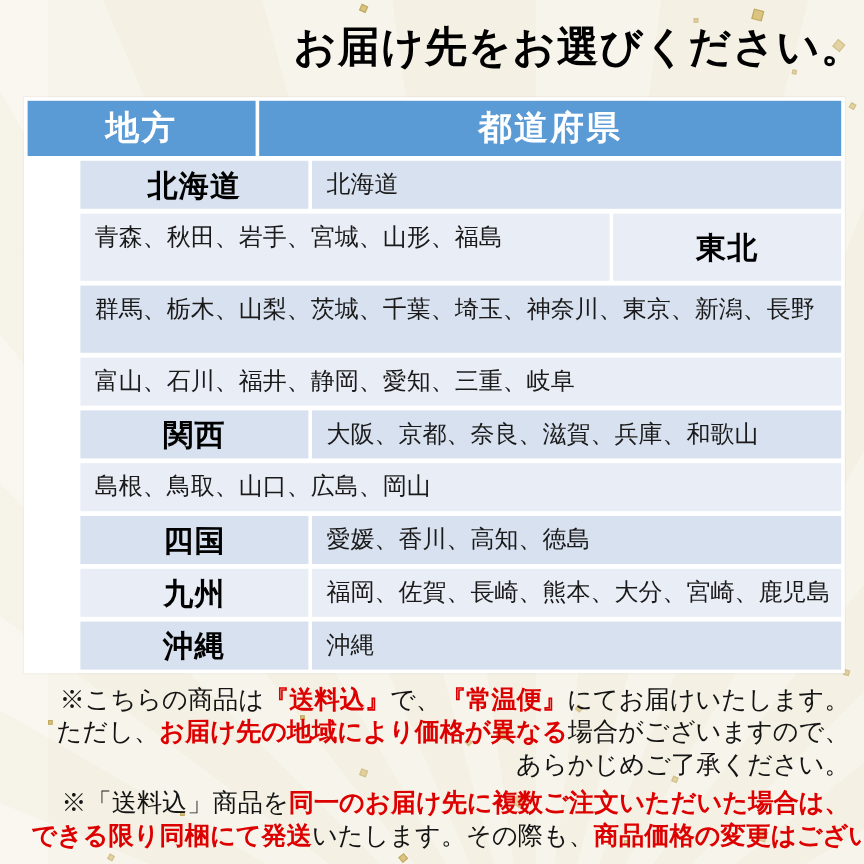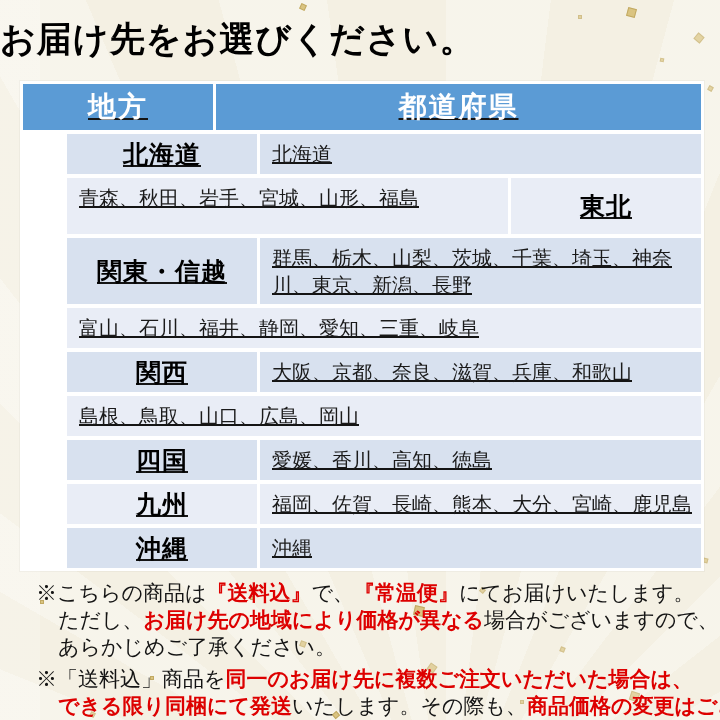--- a/index.html
+++ b/index.html
@@ -31,41 +31,41 @@
     overflow:hidden;
   }
   .confetti{
     position:absolute;
     background:var(--confetti);
     border:1px solid rgba(160,130,50,0.45);
     pointer-events:none;
   }
   .title{
     position:relative;
-    text-align:left;
+    text-align:right;
     padding-top:16px;
     font-size:35px;
     font-weight:bold;
     letter-spacing:1px;
     color:#000;
     z-index:2;
   }
   .dtable{
     position:relative;
     z-index:2;
     margin:18px 16px 0 20px;
     width:684px;
     background:var(--table-frame);
     padding:3px;
     display:flex;
     flex-direction:column;
     gap:4px;
     box-shadow:0 0 0 1px rgba(0,0,0,0.03);
   }
-  .trow{display:flex;gap:3px;text-decoration:underline;}
+  .trow{display:flex;gap:3px;}
   .cell{display:flex;}
   .hcell{
     background:var(--accent);
     color:#fff;
     font-weight:bold;
     font-size:28px;
     height:46px;
     align-items:center;
     justify-content:center;
     letter-spacing:2px;
@@ -90,23 +90,24 @@
     color:#1a1a1a;
   }
   .trow.body{min-height:40px;padding-left:44px;}
   .trow.body:nth-child(odd) .cell{background:var(--row-odd);}
   .trow.body:nth-child(even) .cell{background:var(--row-even);}
   .trow.tall{min-height:56px;}
   .trow.tall .prefs{align-items:flex-start;padding-top:7px;}
   .notes{
     position:relative;
     z-index:2;
-    margin:9px 12px 0 36px;
+    margin:9px 12px 0 4px;
     font-size:21px;
     line-height:1.28;
+    text-align:right;
   }
   .note{margin-bottom:5px;}
   .note-line{white-space:nowrap;}
   .note-line.cont{padding-left:22px;}
   .red{color:var(--red);font-weight:bold;}
 </style>
 </head>
 <body>
 
 <div class="page">
@@ -118,21 +119,20 @@
       <div class="cell hcell c2">都道府県</div>
     </div>
 
     <div style="display:contents"><div class="trow body">
           <div class="cell region">北海道</div>
           <div class="cell prefs">北海道</div>
         </div><div class="trow body tall">
           <div class="cell prefs">青森、秋田、岩手、宮城、山形、福島</div>
           <div class="cell region">東北</div>
         </div><div class="trow body tall">
-          <div class="cell region">関東・信越</div>
           <div class="cell prefs">群馬、栃木、山梨、茨城、千葉、埼玉、神奈川、東京、新潟、長野</div>
         </div><div class="trow body">
           <div class="cell prefs">富山、石川、福井、静岡、愛知、三重、岐阜</div>
         </div><div class="trow body">
           <div class="cell region">関西</div>
           <div class="cell prefs">大阪、京都、奈良、滋賀、兵庫、和歌山</div>
         </div><div class="trow body">
           <div class="cell prefs">島根、鳥取、山口、広島、岡山</div>
         </div><div class="trow body">
           <div class="cell region">四国</div>

